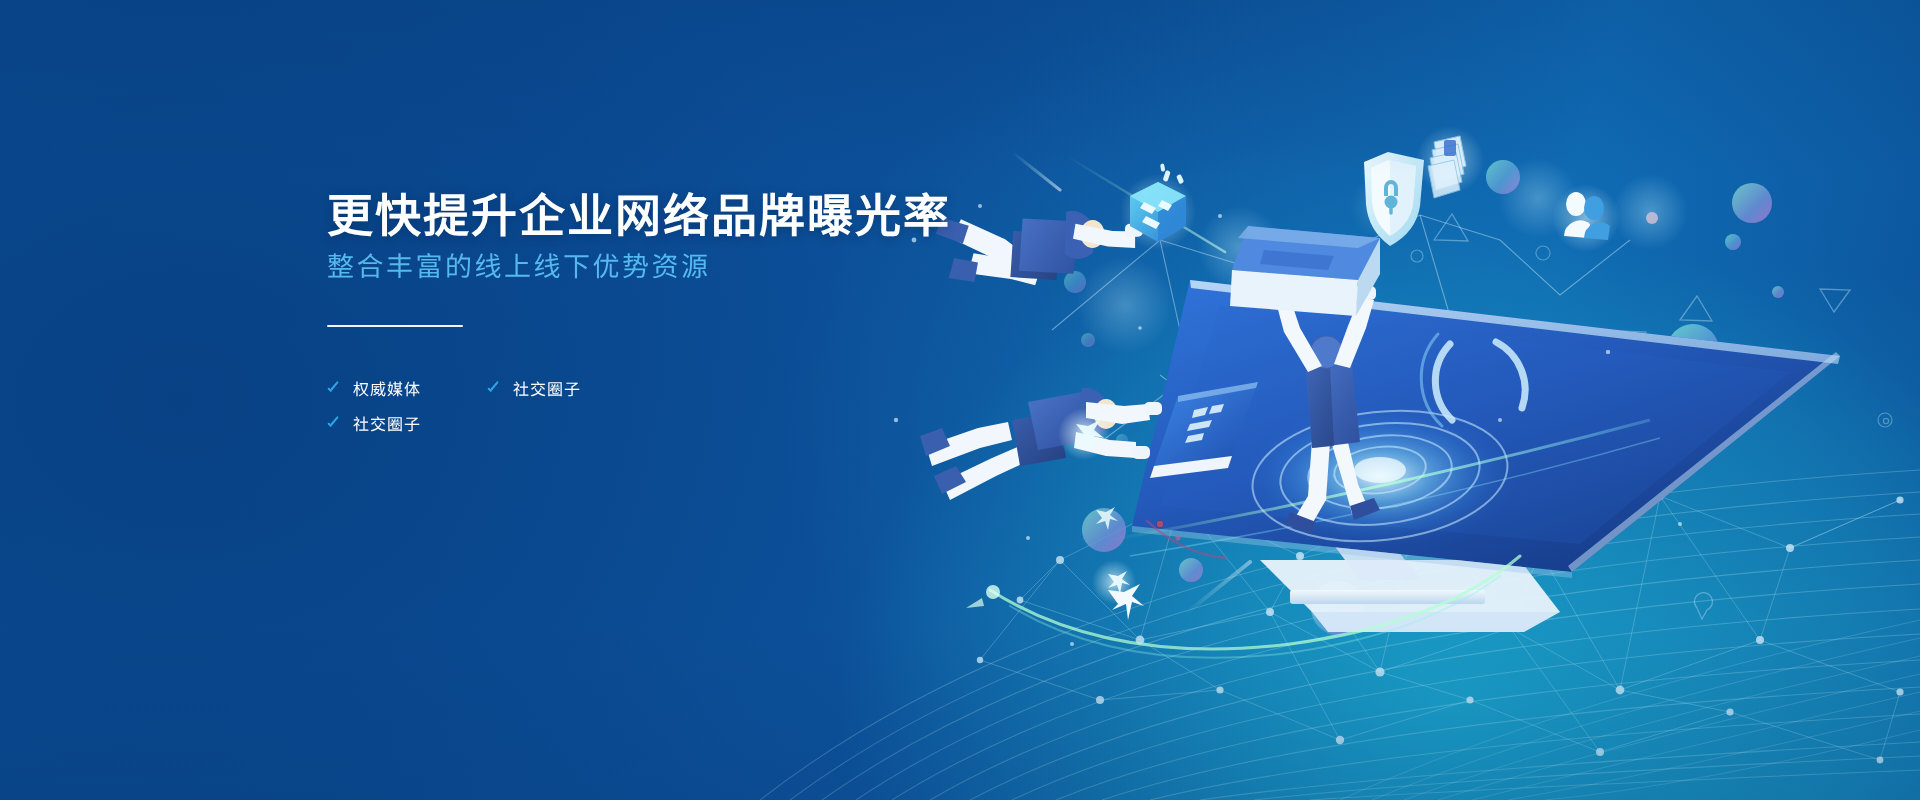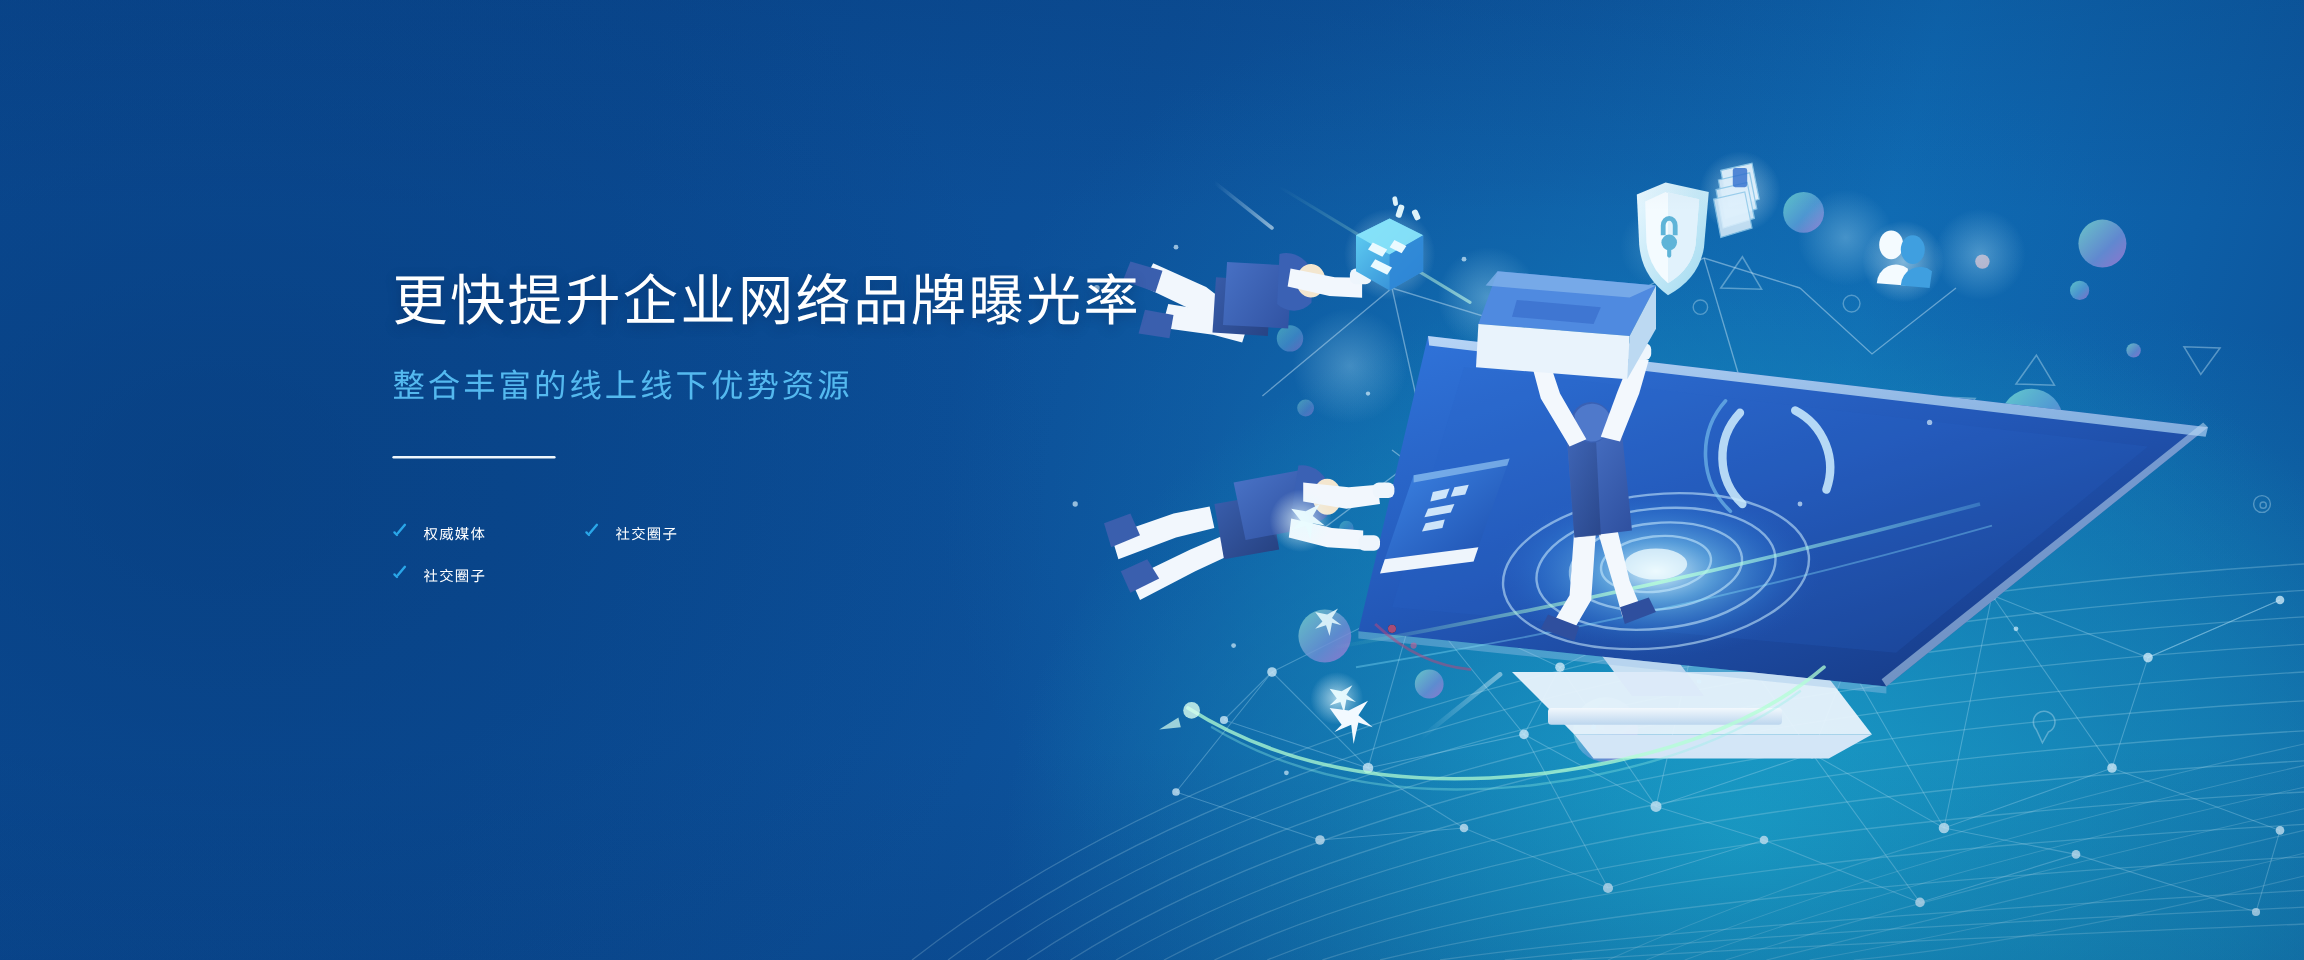--- a/index.html
+++ b/index.html
@@ -32,30 +32,29 @@
   }
 
   
   .content {
     position:absolute;
     left:327px; top:188px;
     width:760px;
   }
   .headline {
     font-size:46px;
-    font-weight:normal;
+    font-weight:bold;
     color:#ffffff;
     letter-spacing:2px;
     line-height:1.25;
     white-space:nowrap;
     text-shadow:0 2px 10px rgba(0,30,70,.35);
-    margin-top:35px;
   }
   .subhead {
-    margin-top:24px;
+    margin-top:4px;
     font-size:27px;
     font-weight:normal;
     color:#54b9ef;
     letter-spacing:2.5px;
     line-height:1.3;
     white-space:nowrap;
   }
   .divider {
     margin-top:40px;
     width:136px; height:2px;
@@ -95,21 +94,21 @@
     content:"";
     position:absolute;
     left:4px; top:8.2px;
     width:11px; height:2px;
     background:#2aa6e8;
     transform:rotate(-50deg);
     transform-origin:left center;
     border-radius:1px;
   }
   .feature .flabel {
-    font-size:12px;
+    font-size:16px;
     color:#ffffff;
     letter-spacing:1px;
   }
 
   
   .illustration {
     position:absolute;
     left:860px; top:120px;
     width:1060px; height:560px;
     pointer-events:none;

